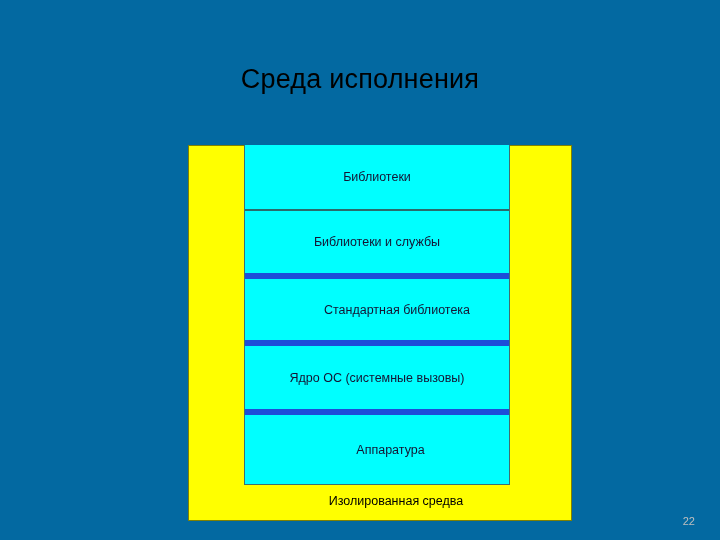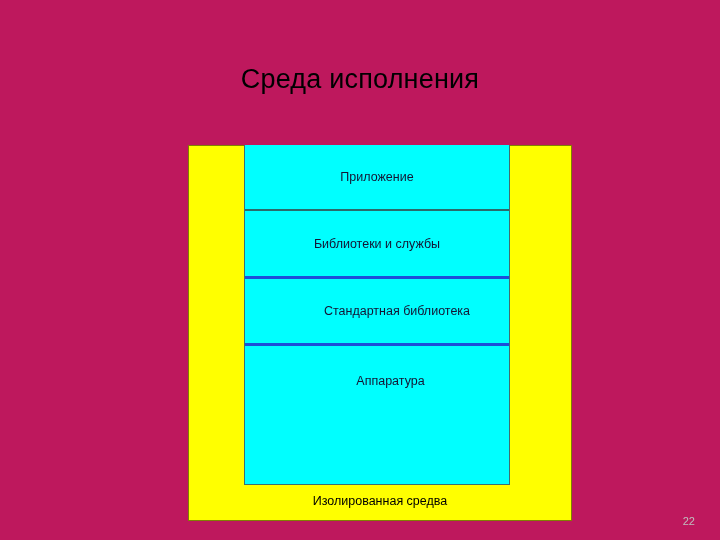--- a/index.html
+++ b/index.html
@@ -12,21 +12,21 @@
     height: 540px;
     position: relative;
     overflow: hidden;
     font-family: "Liberation Sans", "DejaVu Sans", sans-serif;
     -webkit-font-smoothing: antialiased;
   }
 
   #slide {
     position: absolute;
     inset: 0;
-    background: #be185d;
+    background: #0369a1;
   }
 
   
   .slide-title {
     position: absolute;
     left: 0;
     top: 62px;
     width: 720px;
     text-align: center;
     font-size: 27px;
@@ -44,21 +44,21 @@
     top: 145px;
     width: 384px;
     height: 376px;
     background: #ffff00;
     border: 1px solid #808000;
     box-sizing: border-box;
   }
 
   .env-label {
     position: absolute;
-    left: 0;
+    left: 16px;
     bottom: 11px;
     width: 100%;
     text-align: center;
     font-size: 12.5px;
     line-height: 16px;
     color: #000000;
     white-space: nowrap;
   }
 
   
@@ -77,21 +77,21 @@
     background: #00ffff;
   }
 
   .stack-row {
     position: relative;
     background: #00ffff;
     box-sizing: border-box;
     display: flex;
     align-items: center;
     justify-content: center;
-    border-bottom: 3px solid #1d4ed8;
+    border-bottom: 6px solid #1d4ed8;
   }
   .stack-row:last-child {
     border-bottom: none;
   }
   
   .stack-row.thick-sep {
     border-bottom-width: 2px;
     border-bottom-color: #2a6b6b;
   }
 
@@ -122,31 +122,34 @@
   <div class="slide-title">Среда исполнения</div>
 
   <div class="env-box">
 
     <div class="env-label">Изолированная средва</div>
   </div>
 
   <div class="stack">
 
     <div class="stack-row thick-sep" style="height:66px;">
-      <span class="row-label">Приложение</span>
+      <span class="row-label">Библиотеки</span>
     </div>
 
     <div class="stack-row" style="height:68px;">
       <span class="row-label">Библиотеки и службы</span>
     </div>
 
     <div class="stack-row" style="height:67px;padding-left:40px;">
       <span class="row-label">Стандартная библиотека</span>
     </div>
 
+    <div class="stack-row" style="height:69px;">
+      <span class="row-label">Ядро ОС (системные вызовы)</span>
+    </div>
 
     <div class="stack-row" style="height:69px;padding-left:27px;">
       <span class="row-label">Аппаратура</span>
     </div>
 
   </div>
 
   <div class="page-number">22</div>
 
 </div>

